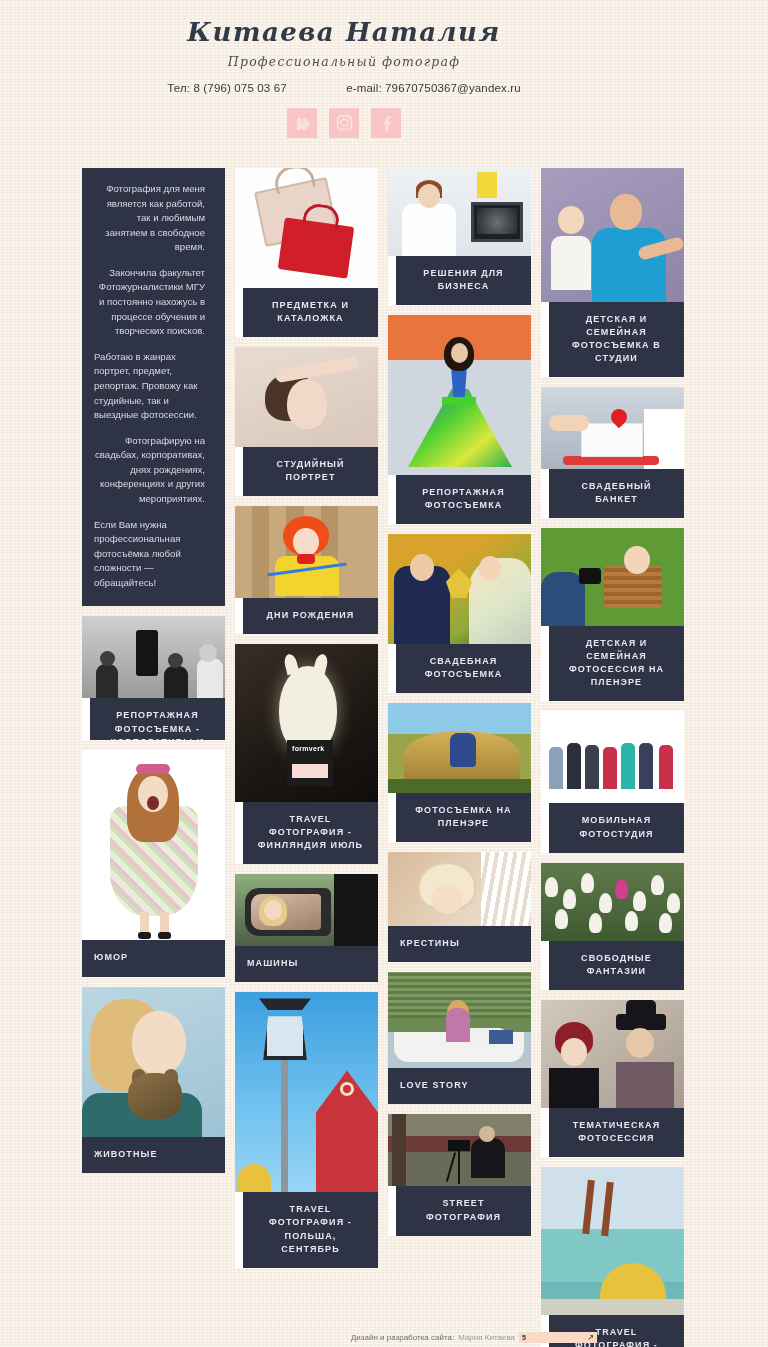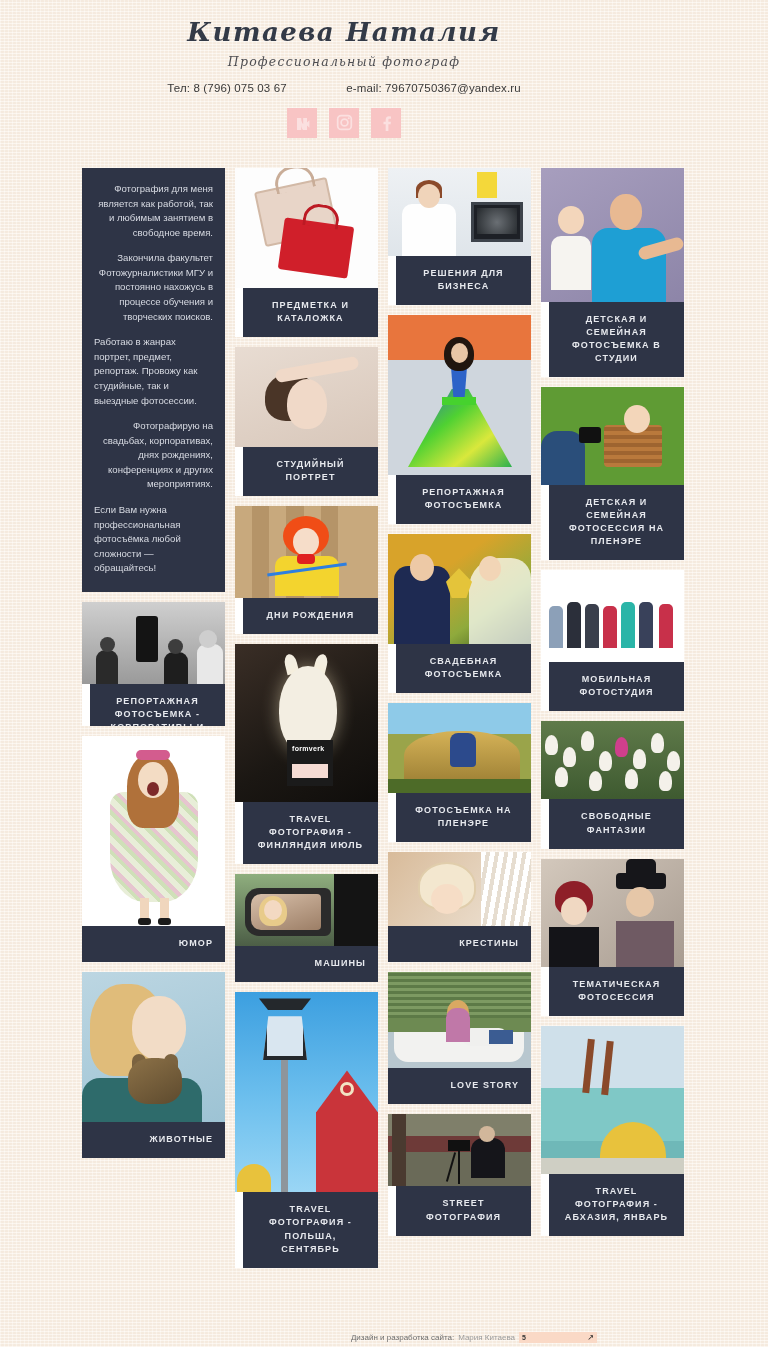--- a/index.html
+++ b/index.html
@@ -98,30 +98,30 @@
     background: #2e3446;
     color: #e7e9ee;
     font-size: 9px;
     font-weight: bold;
     letter-spacing: 1.1px;
     line-height: 1.45;
     padding: 11px 12px 12px 12px;
     text-transform: uppercase;
   }
   .cap-center { text-align: center; margin-left: 8px; }
-  .cap-right  { text-align: right; }
+  .cap-right  { }
 
   
   .bio-panel {
     width: 143px;
     background: #2e3446;
     color: #d8dbe3;
     font-size: 9.6px;
     line-height: 1.52;
-    padding: 14px 12px 16px 12px;
+    padding: 14px 20px 16px 12px;
     margin-bottom: 10px;
   }
   .bio-panel p { margin-bottom: 11px; }
   .bio-panel p:last-child { margin-bottom: 0; }
   .bio-right  { text-align: right; }
   .bio-left   { text-align: left; }
 
   
   .caption.clipped {
     max-height: 42px;
@@ -582,20 +582,30 @@
       <div class="ph ph-dad">
           <div class="dbody"></div>
           <div class="dface"></div>
           <div class="arm2"></div>
           <div class="kbody"></div>
           <div class="kface"></div>
         </div>
       <div class="caption cap-center">ДЕТСКАЯ И СЕМЕЙНАЯ ФОТОСЪЕМКА В СТУДИИ</div>
     </div>
 
+    <div class="tile">
+      <div class="ph ph-cake">
+          <div class="dress3"></div>
+          <div class="tray"></div>
+          <div class="cake"></div>
+          <div class="heart"></div>
+          <div class="arm3"></div>
+        </div>
+      <div class="caption cap-center">СВАДЕБНЫЙ БАНКЕТ</div>
+    </div>
 
     <div class="tile">
       <div class="ph ph-bas">
           <div class="bask"></div>
           <div class="bb"></div>
           <div class="shoot"></div>
           <div class="cm"></div>
         </div>
       <div class="caption cap-center">ДЕТСКАЯ И СЕМЕЙНАЯ ФОТОСЕССИЯ НА ПЛЕНЭРЕ</div>
     </div>

